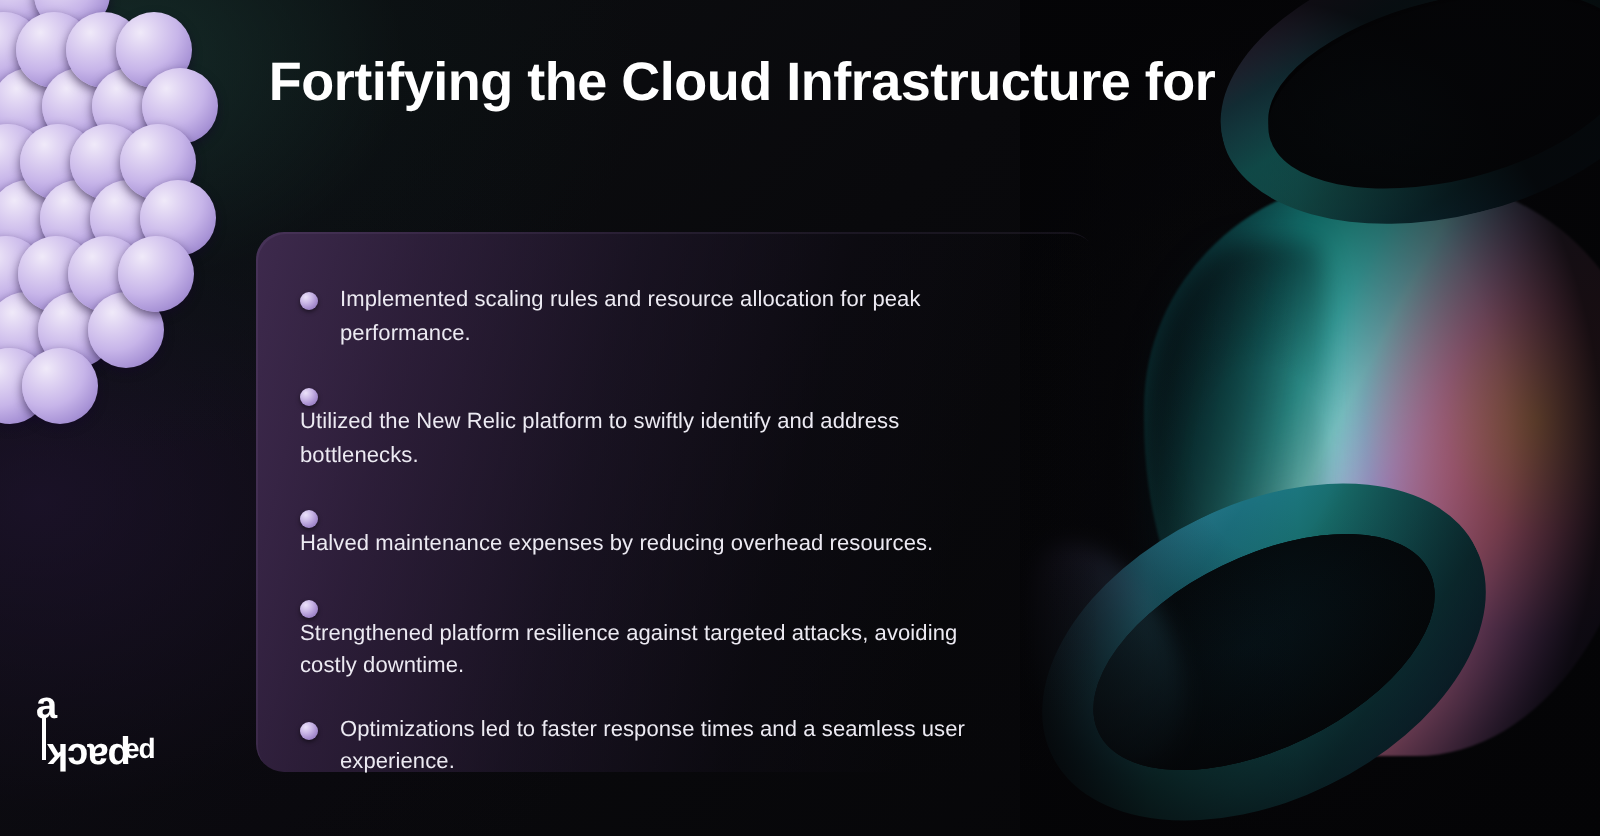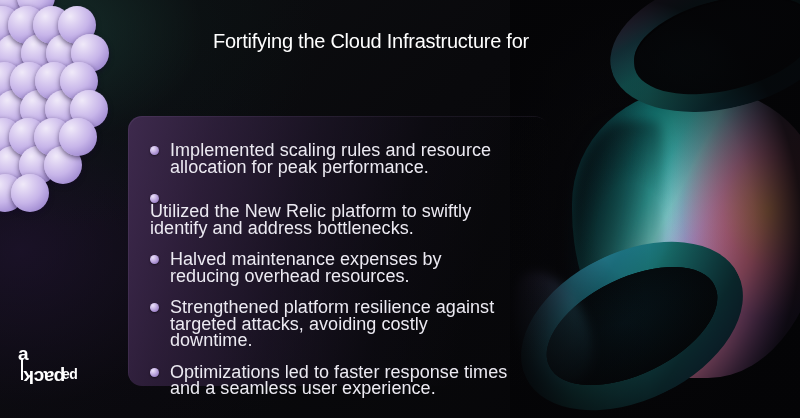--- a/index.html
+++ b/index.html
@@ -148,22 +148,22 @@
 
   
   .title {
     position: absolute;
     left: 118px;
     top: 22px;
     width: 506px;
     z-index: 5;
     text-align: center;
     color: #ffffff;
-    font-size: 20px;
-    font-weight: 400;
+    font-size: 27px;
+    font-weight: 700;
     line-height: 38px;
     letter-spacing: -0.25px;
   }
   .title .line { display: block; white-space: nowrap; }
 
   
   .card {
     position: absolute;
     left: 128px;
     top: 116px;
@@ -201,21 +201,21 @@
     height: 9px;
     margin-top: 4px;
     margin-right: 11px;
     border-radius: 50%;
     background: radial-gradient(circle at 32% 28%,
       #ece2fa 0%, #cdbbe8 32%, #ab92d2 62%, #7f66ab 100%);
     box-shadow: 0 1px 2px rgba(0,0,0,0.5);
   }
   .bullet-text {
     color: #eceaf2;
-    font-size: 18px;
+    font-size: 11px;
     line-height: 16.5px;
     letter-spacing: 0.05px;
     font-weight: 400;
   }
 
   
   .logo {
     position: absolute;
     left: 18px;
     top: 344px;
@@ -318,25 +318,25 @@
 
   <ul class="bullets" id="bulletList">
       <li class="bullet-row" style="list-style: none;">
         <span class="bullet-dot"></span>
         <span class="bullet-text">Implemented scaling rules and resource allocation for peak performance.</span>
       </li>
       <li class="bullet-row" style="list-style: none; flex-direction: column;">
         <span class="bullet-dot"></span>
         <span class="bullet-text">Utilized the New Relic platform to swiftly identify and address bottlenecks.</span>
       </li>
-      <li class="bullet-row" style="list-style: none;">
+      <li class="bullet-row" style="list-style: none; flex-direction: column;">
         <span class="bullet-dot"></span>
         <span class="bullet-text">Halved maintenance expenses by reducing overhead resources.</span>
       </li>
-      <li class="bullet-row" style="list-style: none;">
+      <li class="bullet-row" style="list-style: none; flex-direction: column;">
         <span class="bullet-dot"></span>
         <span class="bullet-text">Strengthened platform resilience against targeted attacks, avoiding costly downtime.</span>
       </li>
       <li class="bullet-row" style="list-style: none; justify-content: space-between;">
         <span class="bullet-dot"></span>
         <span class="bullet-text">Optimizations led to faster response times and a seamless user experience.</span>
       </li>
     </ul>
 
   <div class="logo">

